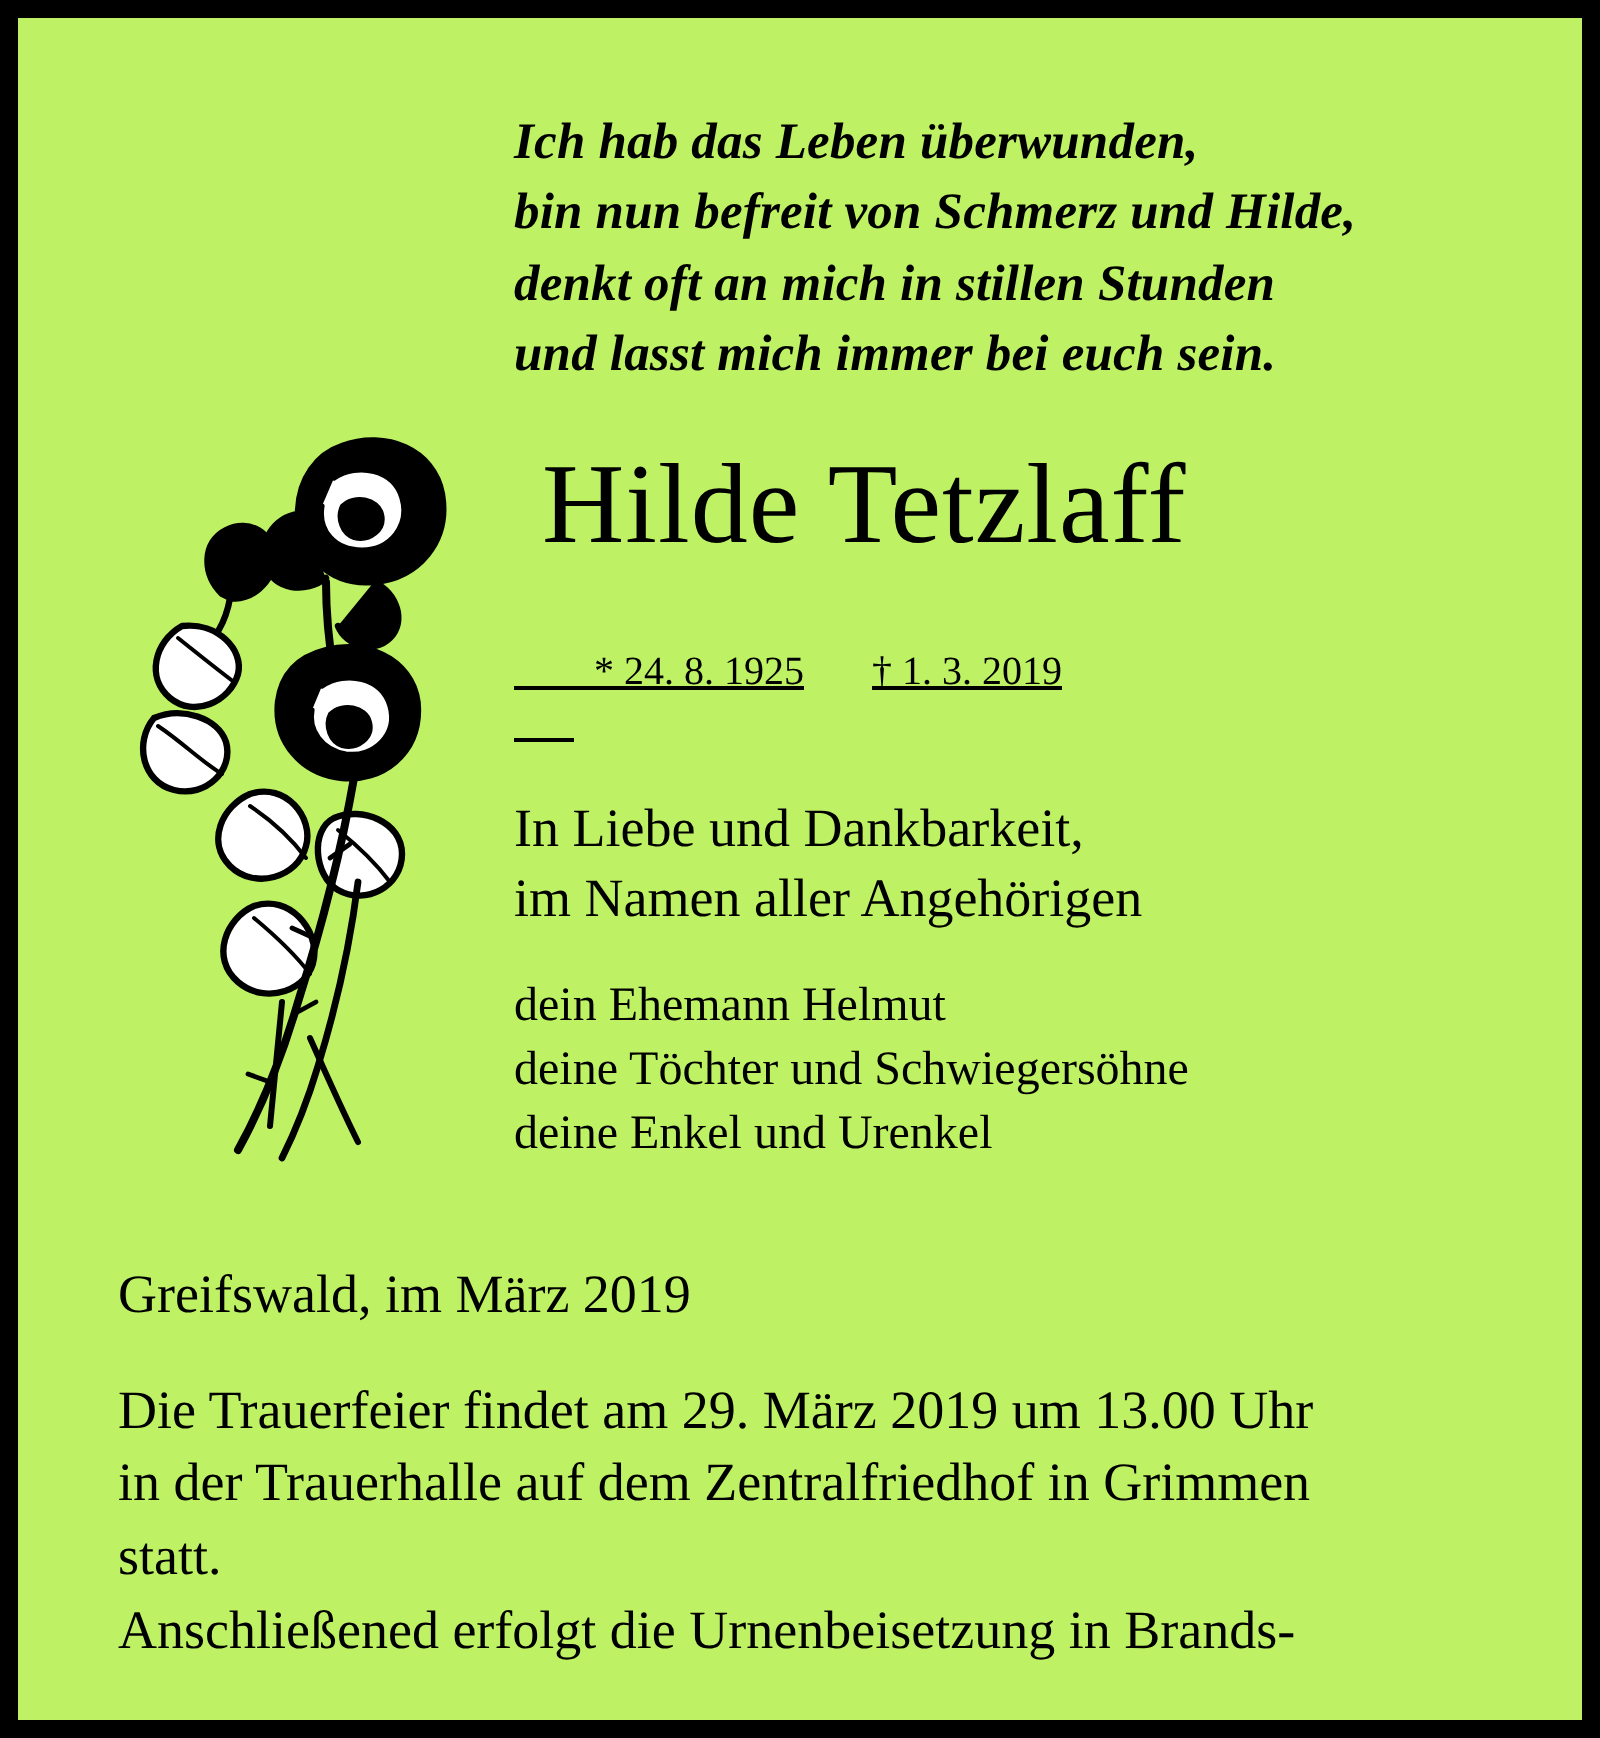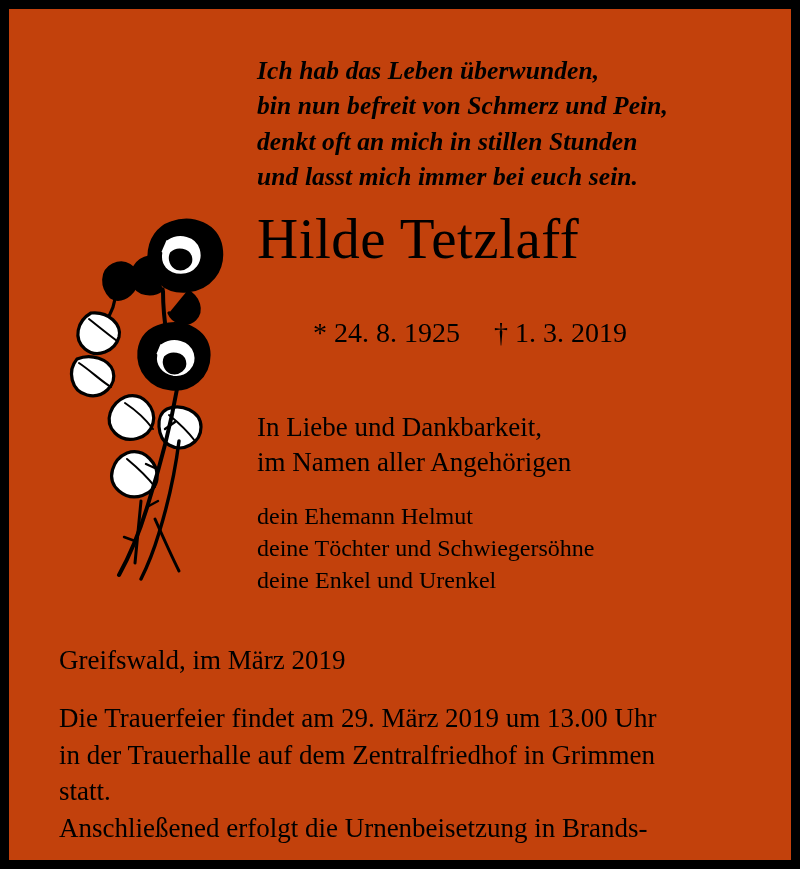--- a/index.html
+++ b/index.html
@@ -13,21 +13,21 @@
     font-family: "Liberation Serif", serif;
     color: #000000;
     overflow: hidden;
   }
   #obituary {
     position: relative;
     width: 800px;
     height: 869px;
     box-sizing: border-box;
     border: 9px solid #000000;
-    background: #c2410c;
+    background: #bef264;
   }
   .inner {
     position: relative;
     width: 100%;
     height: 100%;
     box-sizing: border-box;
     padding: 0;
   }
 
   
@@ -44,33 +44,34 @@
 
   
   .name-block {
     padding-left: 248px;
     padding-top: 14px;
   }
   .deceased-name {
     font-size: 57px;
     line-height: 1.05;
     letter-spacing: 0.5px;
-    margin: 0;
+    margin: 14px;
     font-weight: normal;
   }
   .maiden-name {
     font-size: 27px;
     line-height: 1.35;
     margin: 6px 0 0 0;
   }
   .dates {
-    font-size: 28px;
+    font-size: 20px;
     line-height: 1.3;
     margin: 10px 0 0 0;
     white-space: pre;
+    text-decoration: underline;
   }
   .dates .gap { display: inline-block; width: 34px; }
 
   
   .dedication {
     padding-left: 248px;
     margin-top: 22px;
     font-size: 27px;
     line-height: 1.32;
   }
@@ -155,21 +156,21 @@
           <path d="M98 228 l10 -7" stroke-width="2.4"></path>
           <path d="M90 268 l-11 -5" stroke-width="2.4"></path>
           <path d="M80 306 l11 -6" stroke-width="2.4"></path>
           <path d="M68 340 l-11 -4" stroke-width="2.4"></path>
         </g>
       </svg>
     </div>
 
     <div class="poem">
       <div>Ich hab das Leben überwunden,</div>
-      <div>bin nun befreit von Schmerz und Pein,</div>
+      <div>bin nun befreit von Schmerz und Hilde,</div>
       <div>denkt oft an mich in stillen Stunden</div>
       <div>und lasst mich immer bei euch sein.</div>
     </div>
 
     <div class="name-block">
       <div class="deceased-name">Hilde Tetzlaff</div>
       <div class="dates">
         <span>* 24. 8. 1925</span><span class="gap"></span><span>† 1. 3. 2019</span>
       </div>
     </div>

